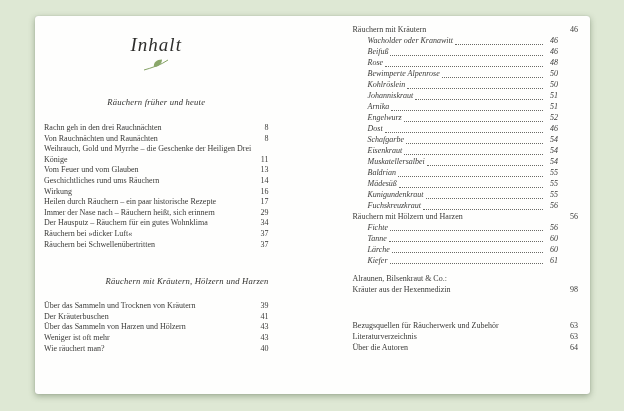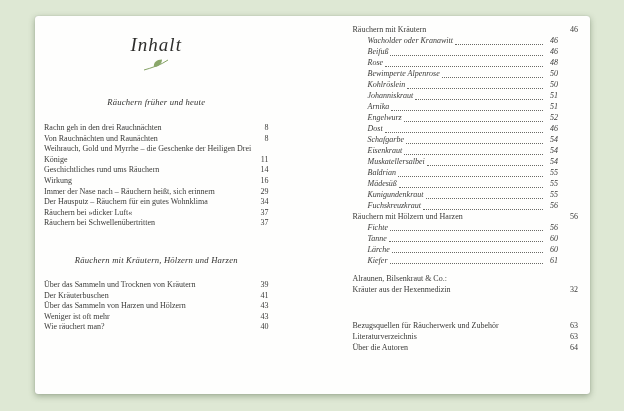--- a/index.html
+++ b/index.html
@@ -28,21 +28,21 @@
     font-size:19px;line-height:22px;
     text-align:center;letter-spacing:1px;color:#2e2e2c;
   }
   .ornament{text-align:center;margin:0 0 2px;height:15px;}
   h2.sect{
     margin:24px 0 15px;
     font-style:italic;font-weight:400;
     font-size:8.6px;line-height:11px;
     text-align:center;letter-spacing:.2px;color:#30302e;
   }
-  h2.sect.second{margin:26px 0 14px;}
+  h2.sect.second{margin:26px 0 14px;text-align:right;}
 
   .row{
     display:flex;align-items:flex-end;
     font-size:8px;line-height:10.6px;color:#3a3a38;
   }
   .row .lbl{flex:1 1 auto;}
   .row .num{margin-left:6px;white-space:nowrap;}
   .row.sub{font-style:italic;margin-left:15px;margin-right:20px;}
   .row.sub .lbl{flex:0 1 auto;}
   .row.sub .leader{
@@ -76,28 +76,36 @@
           </div>
         <div class="row">
             <span class="lbl">Von Rauchnächten und Raunächten</span>
             <span class="num">8</span>
           </div>
         <div class="row">
             <span class="lbl">Weihrauch, Gold und Myrrhe – die Geschenke der Heiligen Drei Könige</span>
             <span class="num">11</span>
           </div>
         <div class="row">
+            <span class="lbl">Vom Feuer und vom Glauben</span>
+            <span class="num">13</span>
+          </div>
+        <div class="row">
             <span class="lbl">Geschichtliches rund ums Räuchern</span>
             <span class="num">14</span>
           </div>
         <div class="row">
             <span class="lbl">Wirkung</span>
             <span class="num">16</span>
           </div>
         <div class="row">
+            <span class="lbl">Heilen durch Räuchern – ein paar historische Rezepte</span>
+            <span class="num">17</span>
+          </div>
+        <div class="row">
             <span class="lbl">Immer der Nase nach – Räuchern heißt, sich erinnern</span>
             <span class="num">29</span>
           </div>
         <div class="row">
             <span class="lbl">Der Hausputz – Räuchern für ein gutes Wohnklima</span>
             <span class="num">34</span>
           </div>
         <div class="row">
             <span class="lbl">Räuchern bei »dicker Luft«</span>
             <span class="num">37</span>
@@ -248,21 +256,21 @@
             <span class="num">61</span>
           </div>
       </div>
 
       <div class="gap-sm"></div>
       <div class="row">
           <span class="lbl">Alraunen, Bilsenkraut &amp; Co.:</span>
         </div>
       <div class="row">
           <span class="lbl">Kräuter aus der Hexenmedizin</span>
-          <span class="num">32</span>
+          <span class="num">98</span>
         </div>
 
       <div class="gap-lg"></div>
       <div>
         <div class="row">
             <span class="lbl">Bezugsquellen für Räucherwerk und Zubehör</span>
             <span class="num">63</span>
           </div>
         <div class="row">
             <span class="lbl">Literaturverzeichnis</span>

